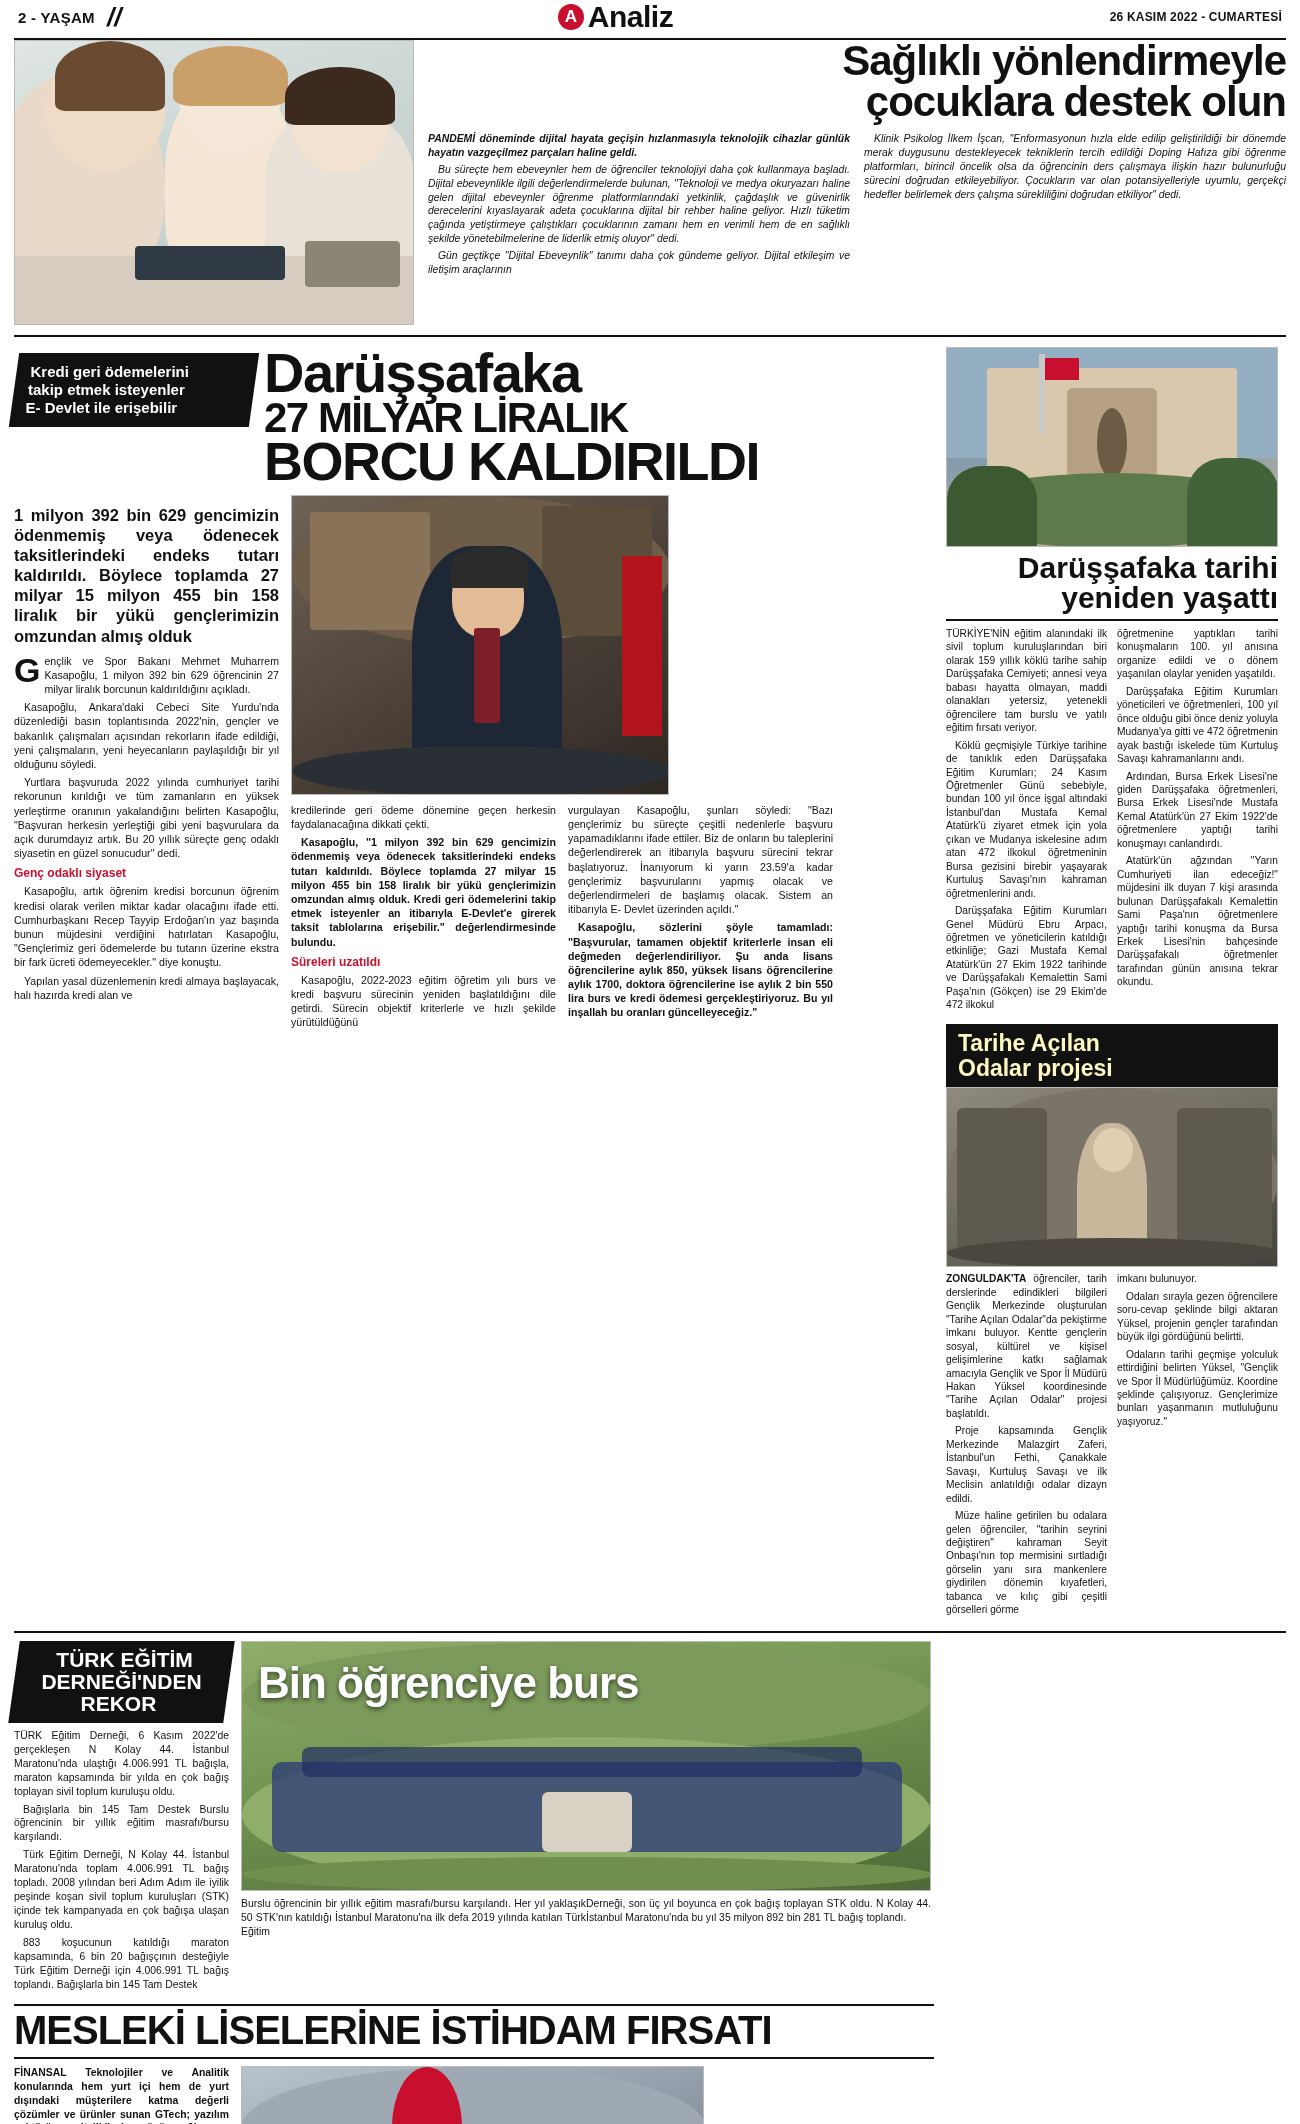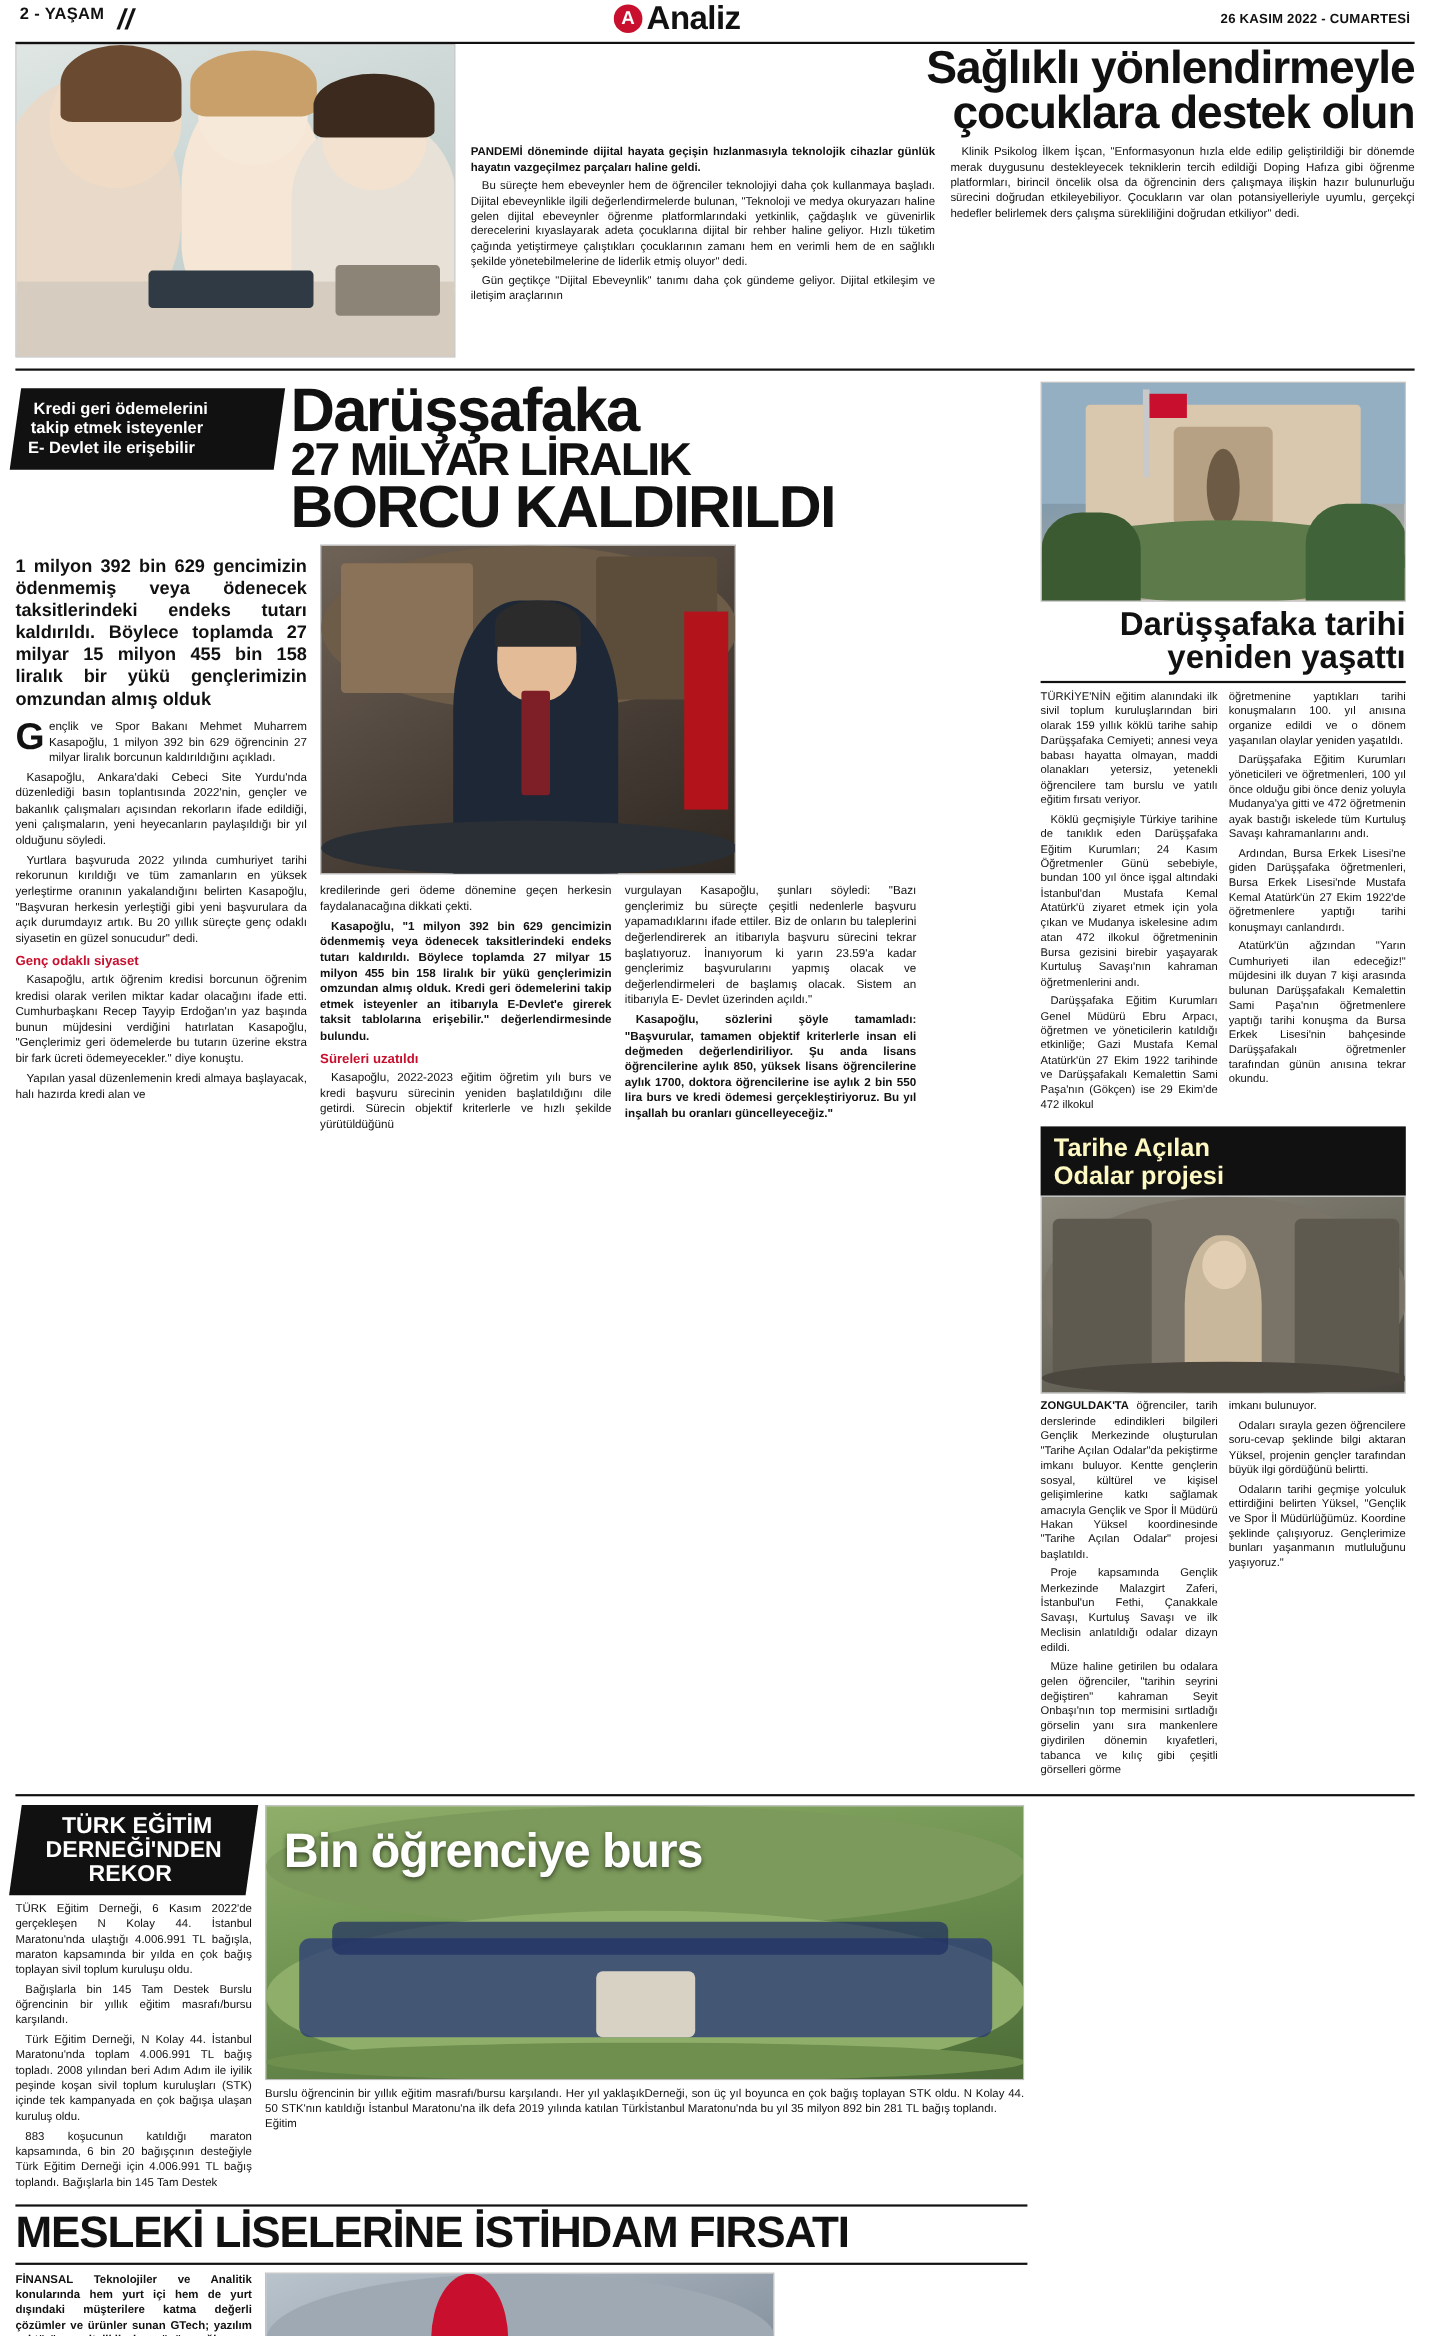--- a/index.html
+++ b/index.html
@@ -22,21 +22,21 @@
 
   
   .masthead {
     height: 40px;
     display: flex;
     align-items: center;
     justify-content: space-between;
     border-bottom: 2px solid #111;
     padding: 0 4px 4px 4px;
   }
-  .mh-left { display: flex; gap: 12px; }
+  .mh-left { display: flex; align-items: center; gap: 12px; }
   .mh-page {
     font-size: 15px;
     font-weight: bold;
     letter-spacing: .3px;
   }
   .mh-slash {
     font-size: 26px; font-weight: bold; font-style: italic;
     color: #111; line-height: 1;
   }
   .mh-logo {
@@ -72,21 +72,21 @@
     font-size: 42px;
     line-height: .98;
     font-weight: bold;
     text-align: right;
     letter-spacing: -1px;
     margin-bottom: 10px;
   }
   .ts-cols {
     display: flex; gap: 14px;
   }
-  .ts-col { flex: 1; font-size: 10.4px; line-height: 1.33; text-align: justify; }
+  .ts-col { flex: 1; font-size: 10.4px; line-height: 1.33; text-align: justify; font-style: italic; }
   .ts-col p { margin: 0 0 3px 0; text-indent: 10px; }
   .ts-col p.first { text-indent: 0; }
   .bold { font-weight: bold; }
 
   
   .mid { display: flex; gap: 12px; padding-top: 10px; }
   .mid-left { width: 920px; flex: none; }
   .mid-right { width: 332px; flex: none; }
 
   .kicker-row { display: flex; align-items: flex-start; gap: 10px; }

